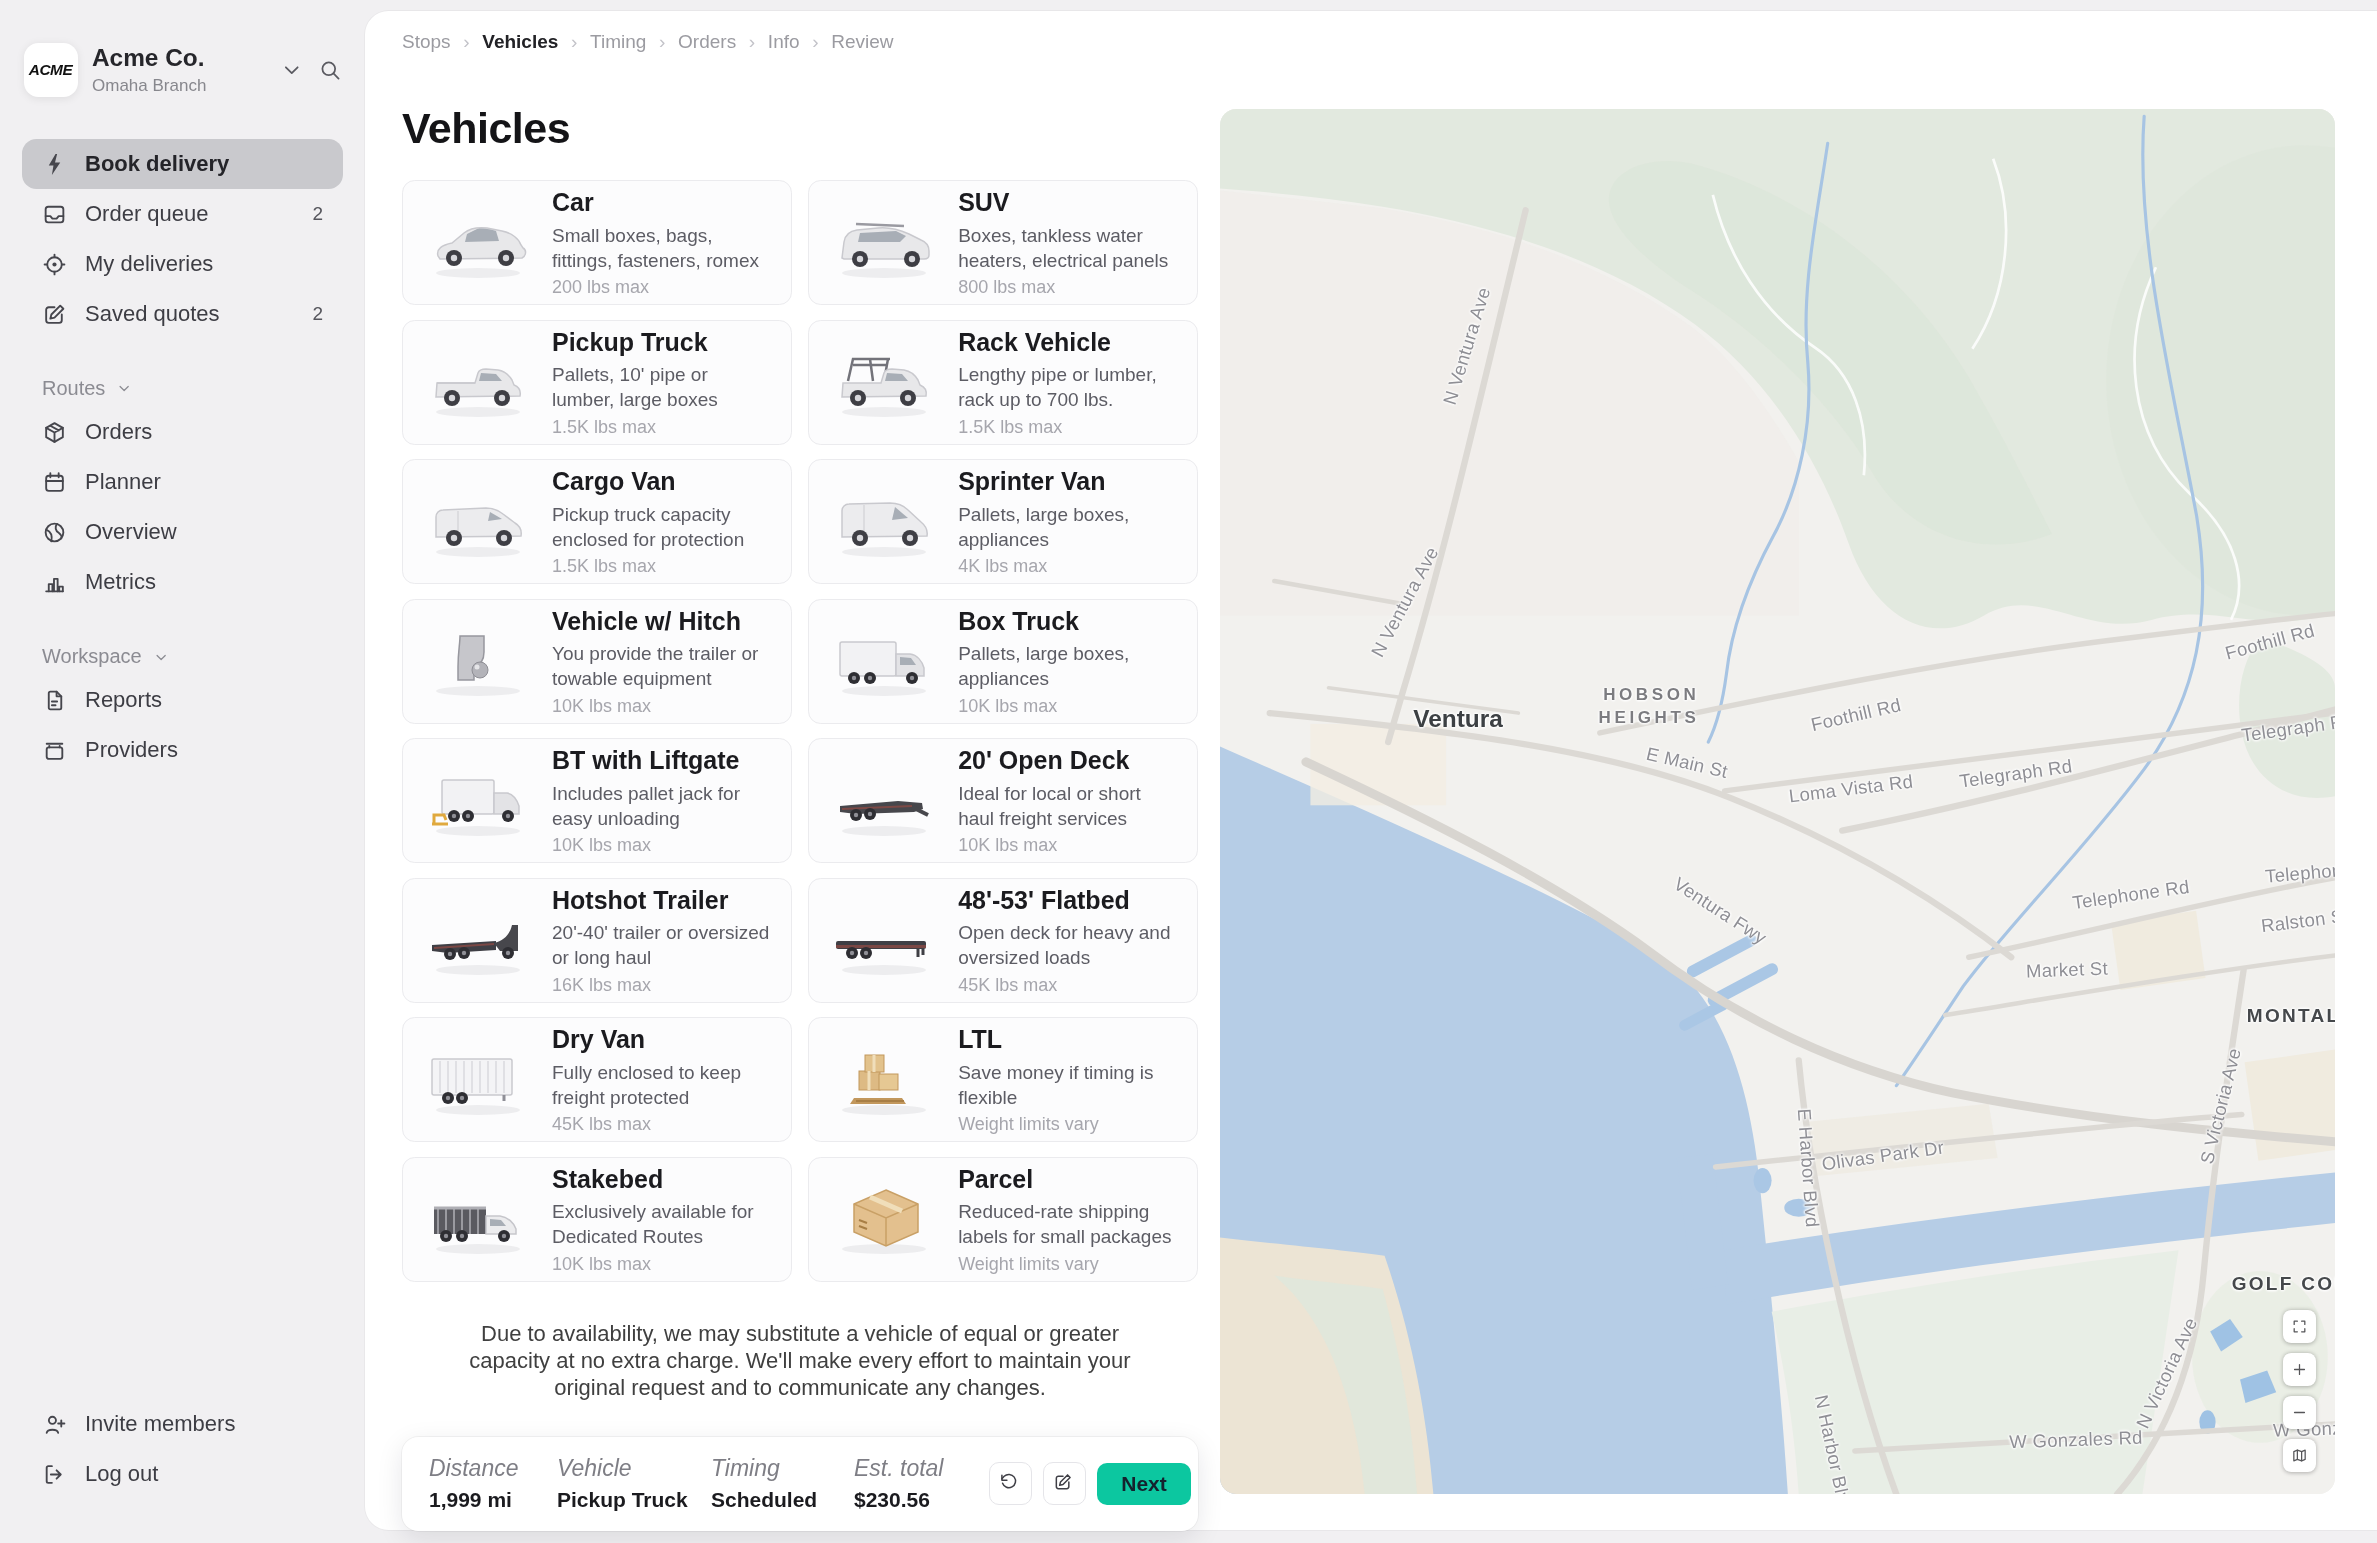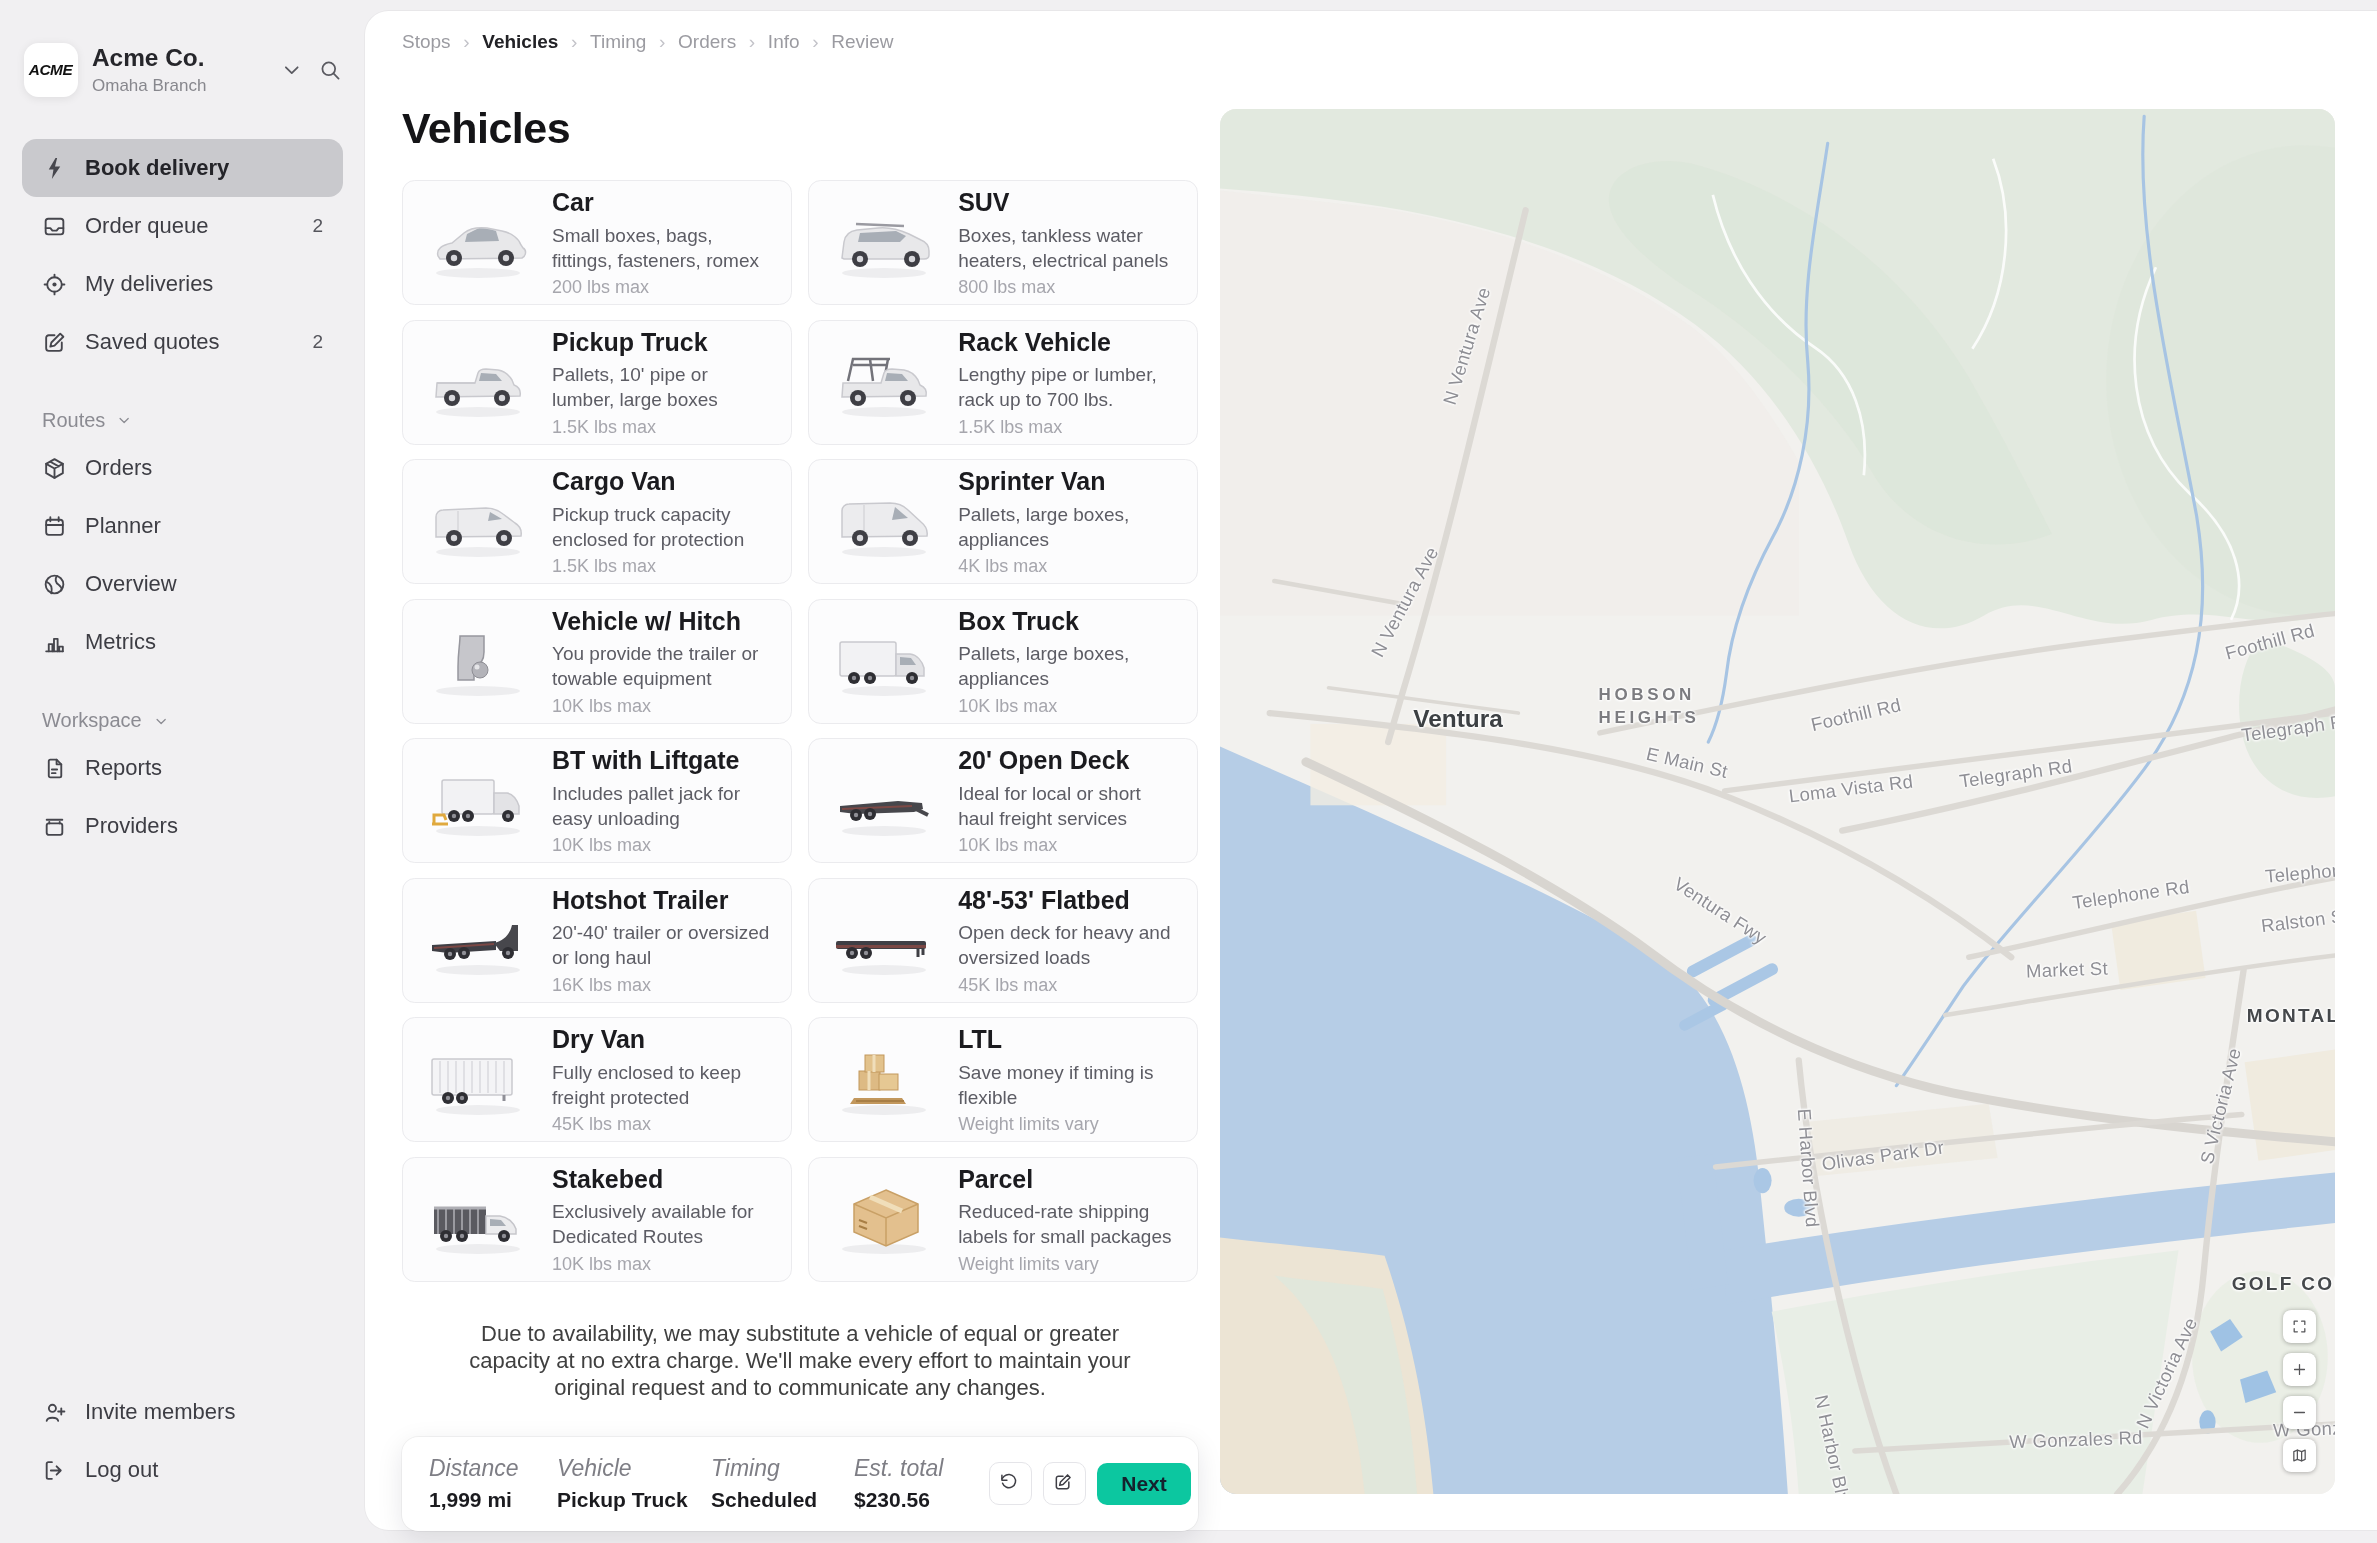--- a/index.html
+++ b/index.html
@@ -11,21 +11,21 @@
   .sidebar { position:absolute; left:0; top:16px; width:365px; height:1544px; }
   .side-head { display:flex; align-items:center; gap:14.5px; padding:27px 23.5px 0 23.5px; }
   .logo { width:54px; height:54px; border-radius:14.5px; background:#fff; box-shadow:0 1.8px 9px rgba(0,0,0,.08); display:flex; align-items:center; justify-content:center; flex:none; }
   .logo span { font-style:italic; font-weight:bold; font-size:15.4px; letter-spacing:-0.5px; color:#111; }
   .side-names { flex:1; min-width:0; }
   .company { font-size:24.4px; font-weight:600; color:#26262b; }
   .branch { font-size:17px; color:#87878d; margin-top:3.6px; }
   .head-icons { display:flex; gap:14.5px; color:#5a5a61; align-items:center; }
   .head-icons svg { width:23.5px; height:23.5px; }
   .nav { padding:0 22px; margin-top:42px; }
-  .nav-item { display:flex; align-items:center; gap:18px; height:58px; padding:0 20px; border-radius:14.5px; font-size:22px; color:#3d3d44; font-weight:500; cursor:pointer; }
+  .nav-item { display:flex; align-items:center; gap:18px; height:50px; padding:0 20px; border-radius:14.5px; font-size:22px; color:#3d3d44; font-weight:500; cursor:pointer; }
   .nav-item.active { background:#c9c9cd; color:#242429; font-weight:600; }
   .nav-item svg { width:25px; height:25px; flex:none; color:#46464d; }
   .nav-item .badge { margin-left:auto; font-size:19px; color:#55555c; font-weight:400; }
   .section-label { display:flex; align-items:center; gap:11px; margin:38px 0 7.2px 20px; font-size:20px; color:#8b8b92; }
   .section-label svg { width:16.3px; height:16.3px; }
   .side-footer { position:absolute; left:22px; right:22px; bottom:61px; }
 
   
   .panel { position:absolute; left:365px; top:11px; right:0; bottom:14.5px; background:#fff; border-radius:23.5px 0 0 23.5px; box-shadow:0 0 0 0.9px rgba(0,0,0,.035); }
   .content { position:absolute; left:37px; top:0; width:796px; }
@@ -52,21 +52,21 @@
   .icon-btn { width:43px; height:43px; border-radius:10px; border:1.4px solid #e5e5e9; background:#fff; color:#3f3f46; display:flex; align-items:center; justify-content:center; cursor:pointer; }
   .icon-btn svg { width:20px; height:20px; }
   .next-btn { min-width:94px; height:42px; padding:0 23.5px; border:none; border-radius:10px; font-family:inherit; font-size:21px; font-weight:600; color:#14232e; display:flex; align-items:center; justify-content:center; cursor:pointer; }
 
   
   .map { position:absolute; left:855px; top:98px; width:1115px; height:1385px; border-radius:16.3px; overflow:hidden; background:#f2f1ee; }
   .map svg.terrain { position:absolute; inset:0; }
   .map-label { position:absolute; white-space:pre; font-size:18.5px; font-weight:500; color:#8f8f95; letter-spacing:0.3px;
     text-shadow:0 0.9px 2.7px #fff,0 -0.9px 2.7px #fff,0.9px 0 2.7px #fff,-0.9px 0 2.7px #fff; }
   .map-label.city { font-size:24.4px; font-weight:600; color:#3c4043; letter-spacing:0; }
-  .map-label.locality { font-size:17px; font-weight:700; color:#7c7c80; letter-spacing:3.6px; text-align:left; line-height:22.6px; }
+  .map-label.locality { font-size:17px; font-weight:700; color:#7c7c80; letter-spacing:3.6px; text-align:right; line-height:22.6px; }
   .map-label.area { font-size:19px; font-weight:700; color:#45484b; letter-spacing:2.3px; }
   .map-controls { position:absolute; right:19px; bottom:22px; display:flex; flex-direction:column; gap:10px; }
   .map-btn { width:33px; height:33px; border-radius:8.1px; border:none; background:#fff; color:#565659; box-shadow:0 0.9px 4.5px rgba(0,0,0,.28); display:flex; align-items:center; justify-content:center; cursor:pointer; }
   .map-btn svg { width:17px; height:17px; }
 </style>
 </head>
 <body>
 
 <div id="app">
 

